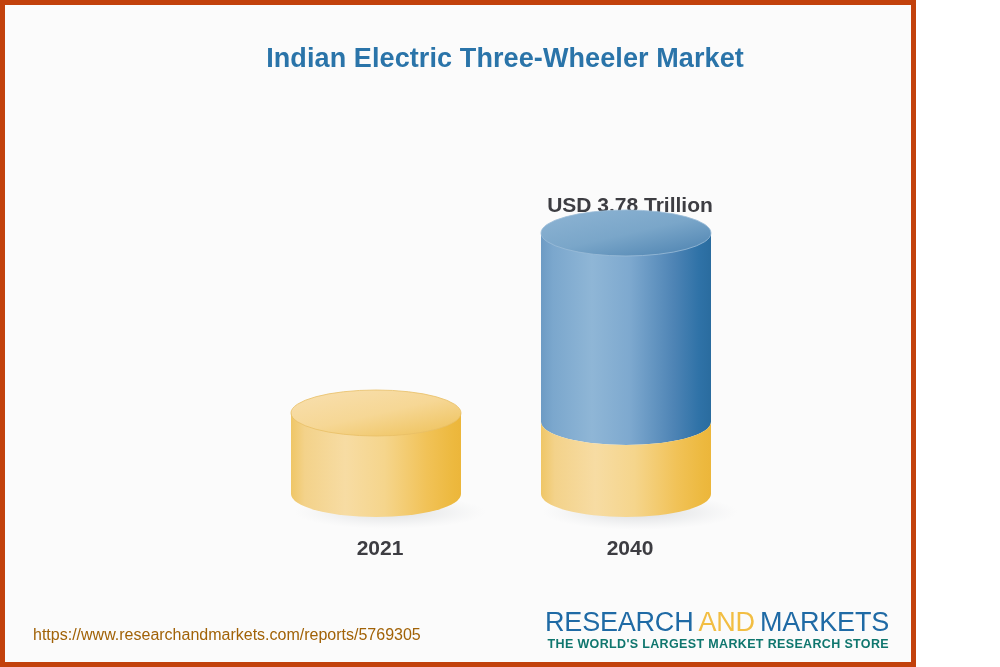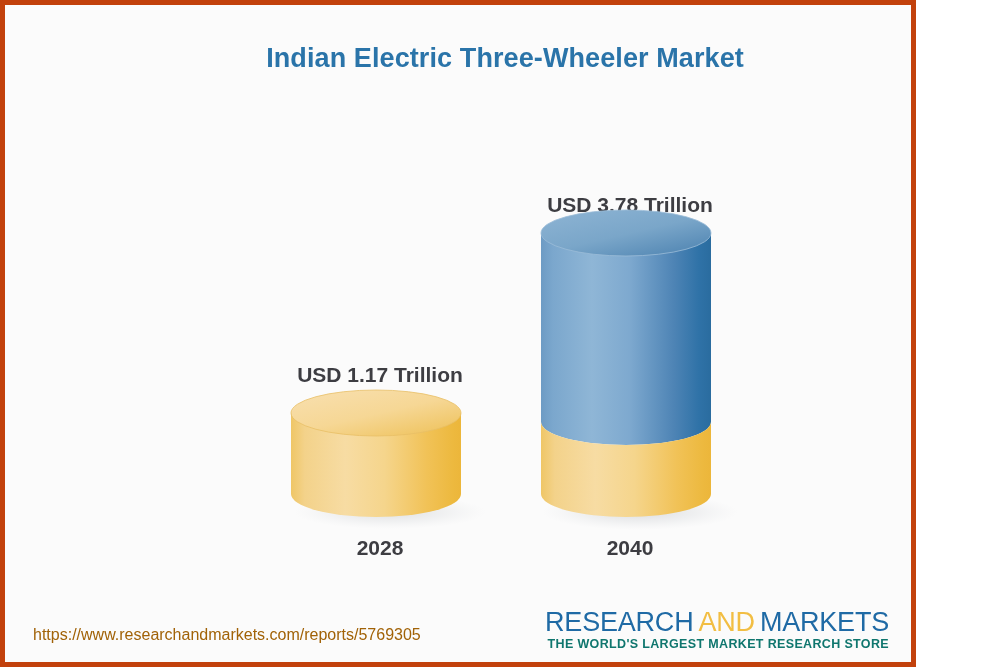--- a/index.html
+++ b/index.html
@@ -84,21 +84,20 @@
 </style>
 </head>
 <body>
 
 <div id="canvas">
 
   <div id="title">Indian Electric Three-Wheeler Market</div>
 
   <div class="vlabel" id="vlabel-2033">USD 3.78 Trillion</div>
 
-  <div class="vlabel" id="vlabel-2024">USD 1.17 Trillion</div>
 
   <div class="cyl" id="cyl-2033" style="left:531px; top:198px;">
     <svg width="200" height="330" viewBox="0 0 200 330">
       <defs>
         <linearGradient id="blueBody" x1="0" y1="0" x2="1" y2="0">
           <stop offset="0" stop-color="#6d9bc4"></stop>
           <stop offset="0.07" stop-color="#7ba7cd"></stop>
           <stop offset="0.30" stop-color="#8fb6d6"></stop>
           <stop offset="0.52" stop-color="#7ea9cf"></stop>
           <stop offset="0.78" stop-color="#4e84b5"></stop>
@@ -163,21 +162,21 @@
 
       <ellipse cx="104" cy="125" rx="96" ry="17" fill="url(#shadow1)"></ellipse>
 
       <path d="M 5,26 L 5,107 A 85,23 0 0 0 175,107 L 175,26 Z" fill="url(#yelBody1)"></path>
 
       <ellipse cx="90" cy="26" rx="85" ry="23" fill="url(#yelTop)"></ellipse>
       <ellipse cx="90" cy="26" rx="85" ry="23" fill="none" stroke="#e9bf66" stroke-width="0.8"></ellipse>
     </svg>
   </div>
 
-  <div class="ylabel" id="ylabel-2024">2028</div>
+  <div class="ylabel" id="ylabel-2024">2021</div>
   <div class="ylabel" id="ylabel-2033">2040</div>
 
   <div id="url">https://www.researchandmarkets.com/reports/5769305</div>
 
   <div id="logo">
     <div id="logo-main"><span class="bl">RESEARCH</span><span class="gd" style="padding:0 5px;">AND</span><span class="bl">MARKETS</span></div>
     <div id="logo-tag">THE WORLD'S LARGEST MARKET RESEARCH STORE</div>
   </div>
 
 </div>

